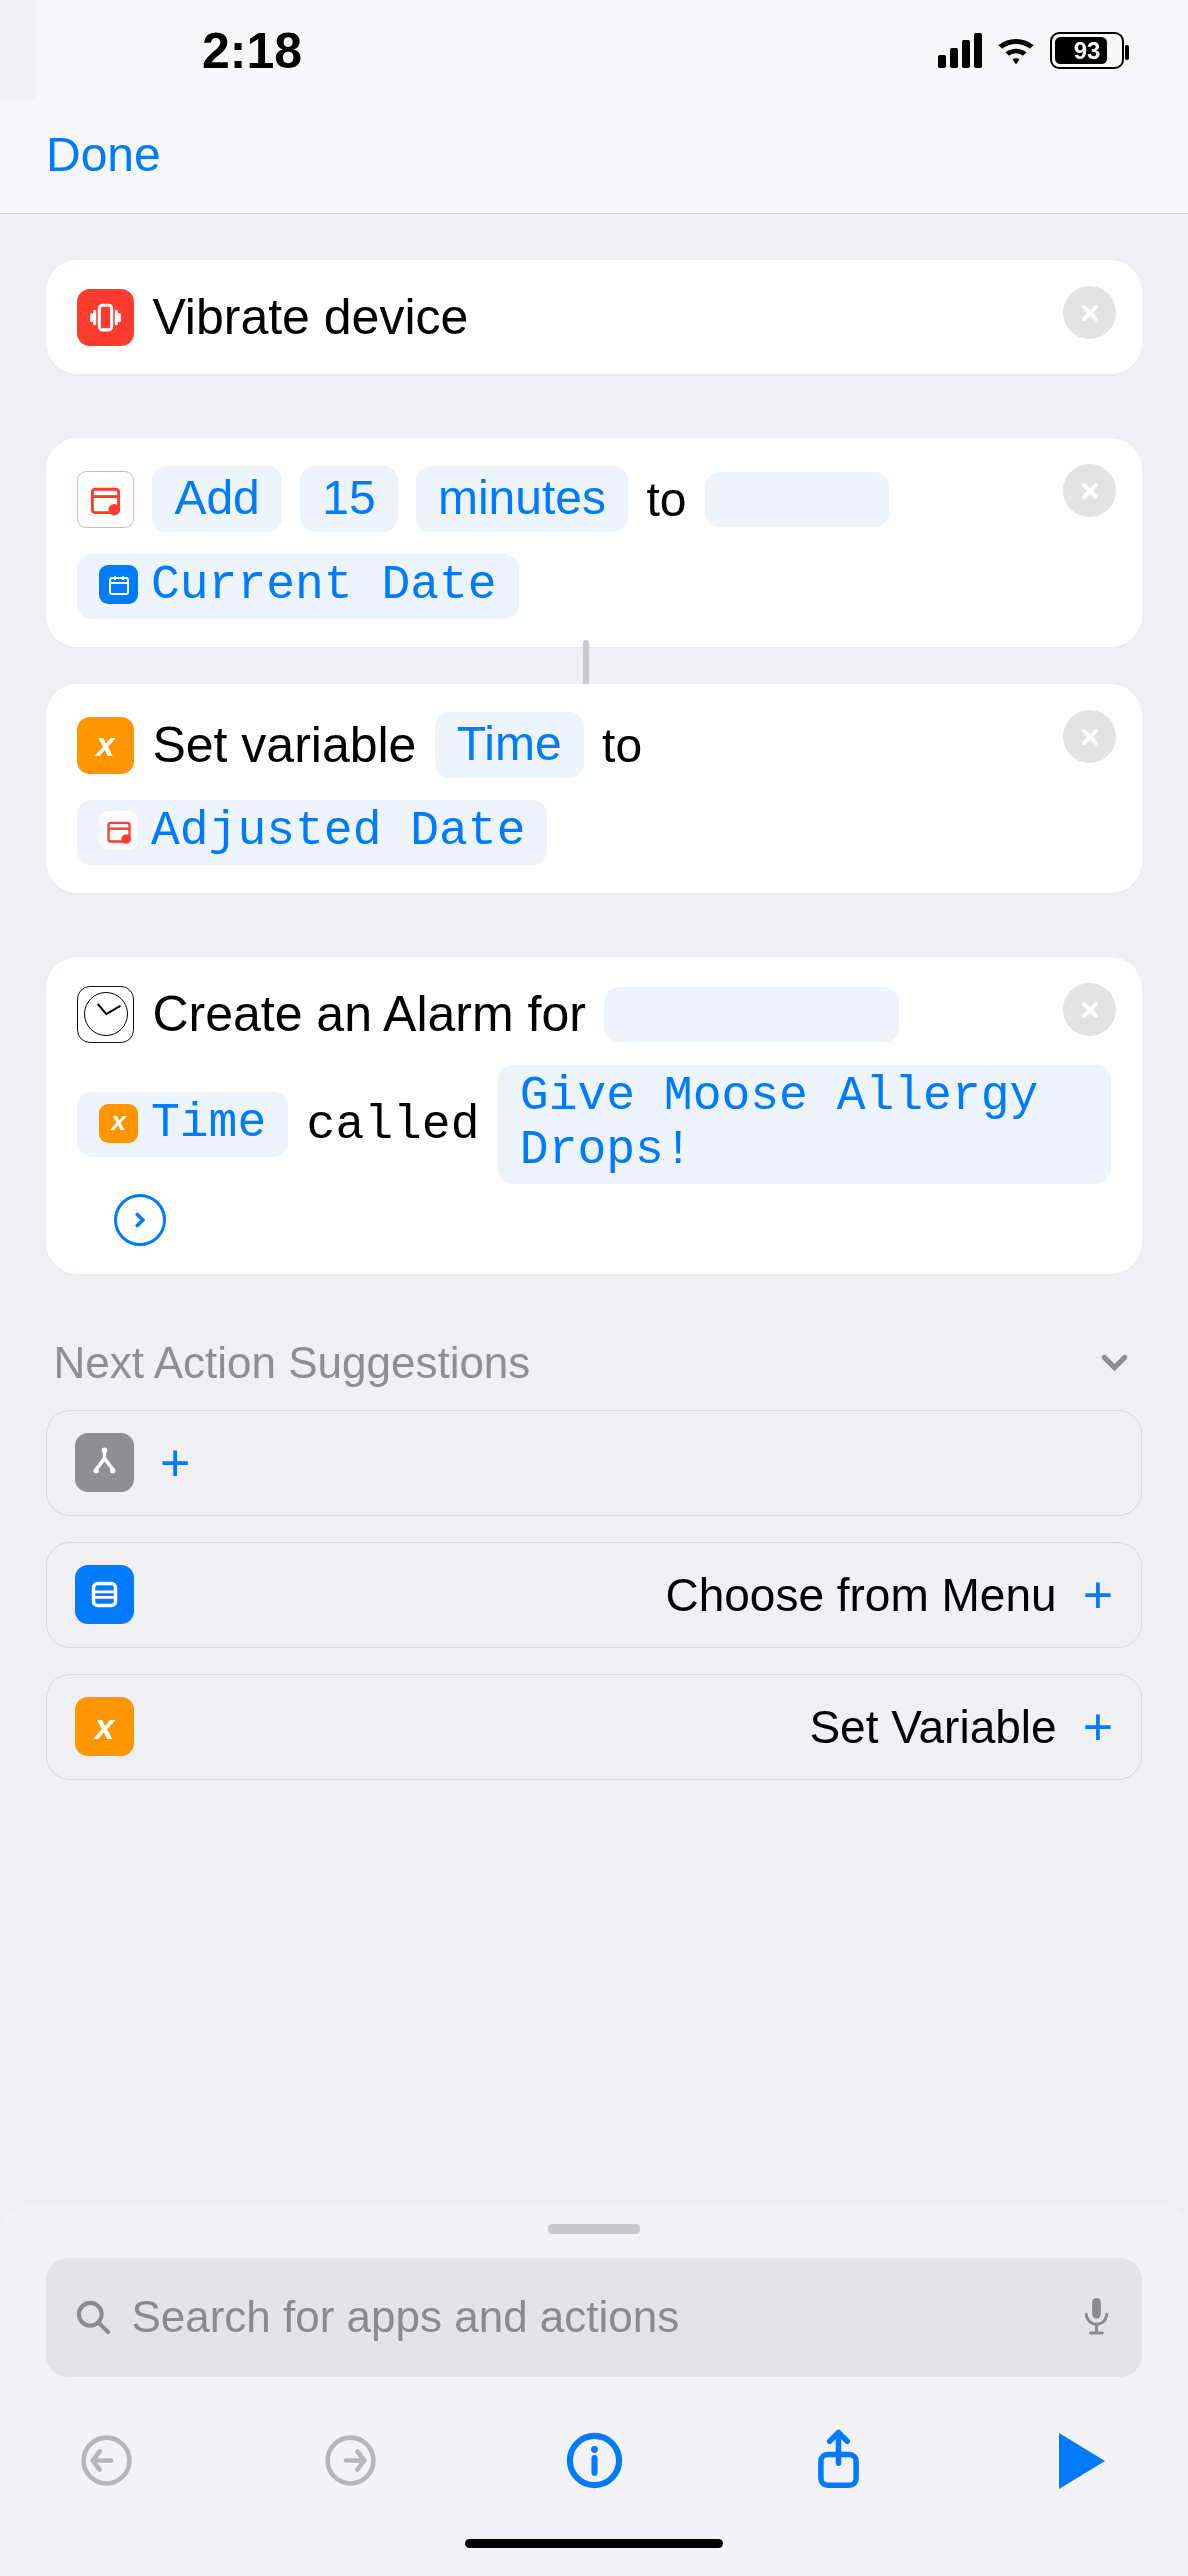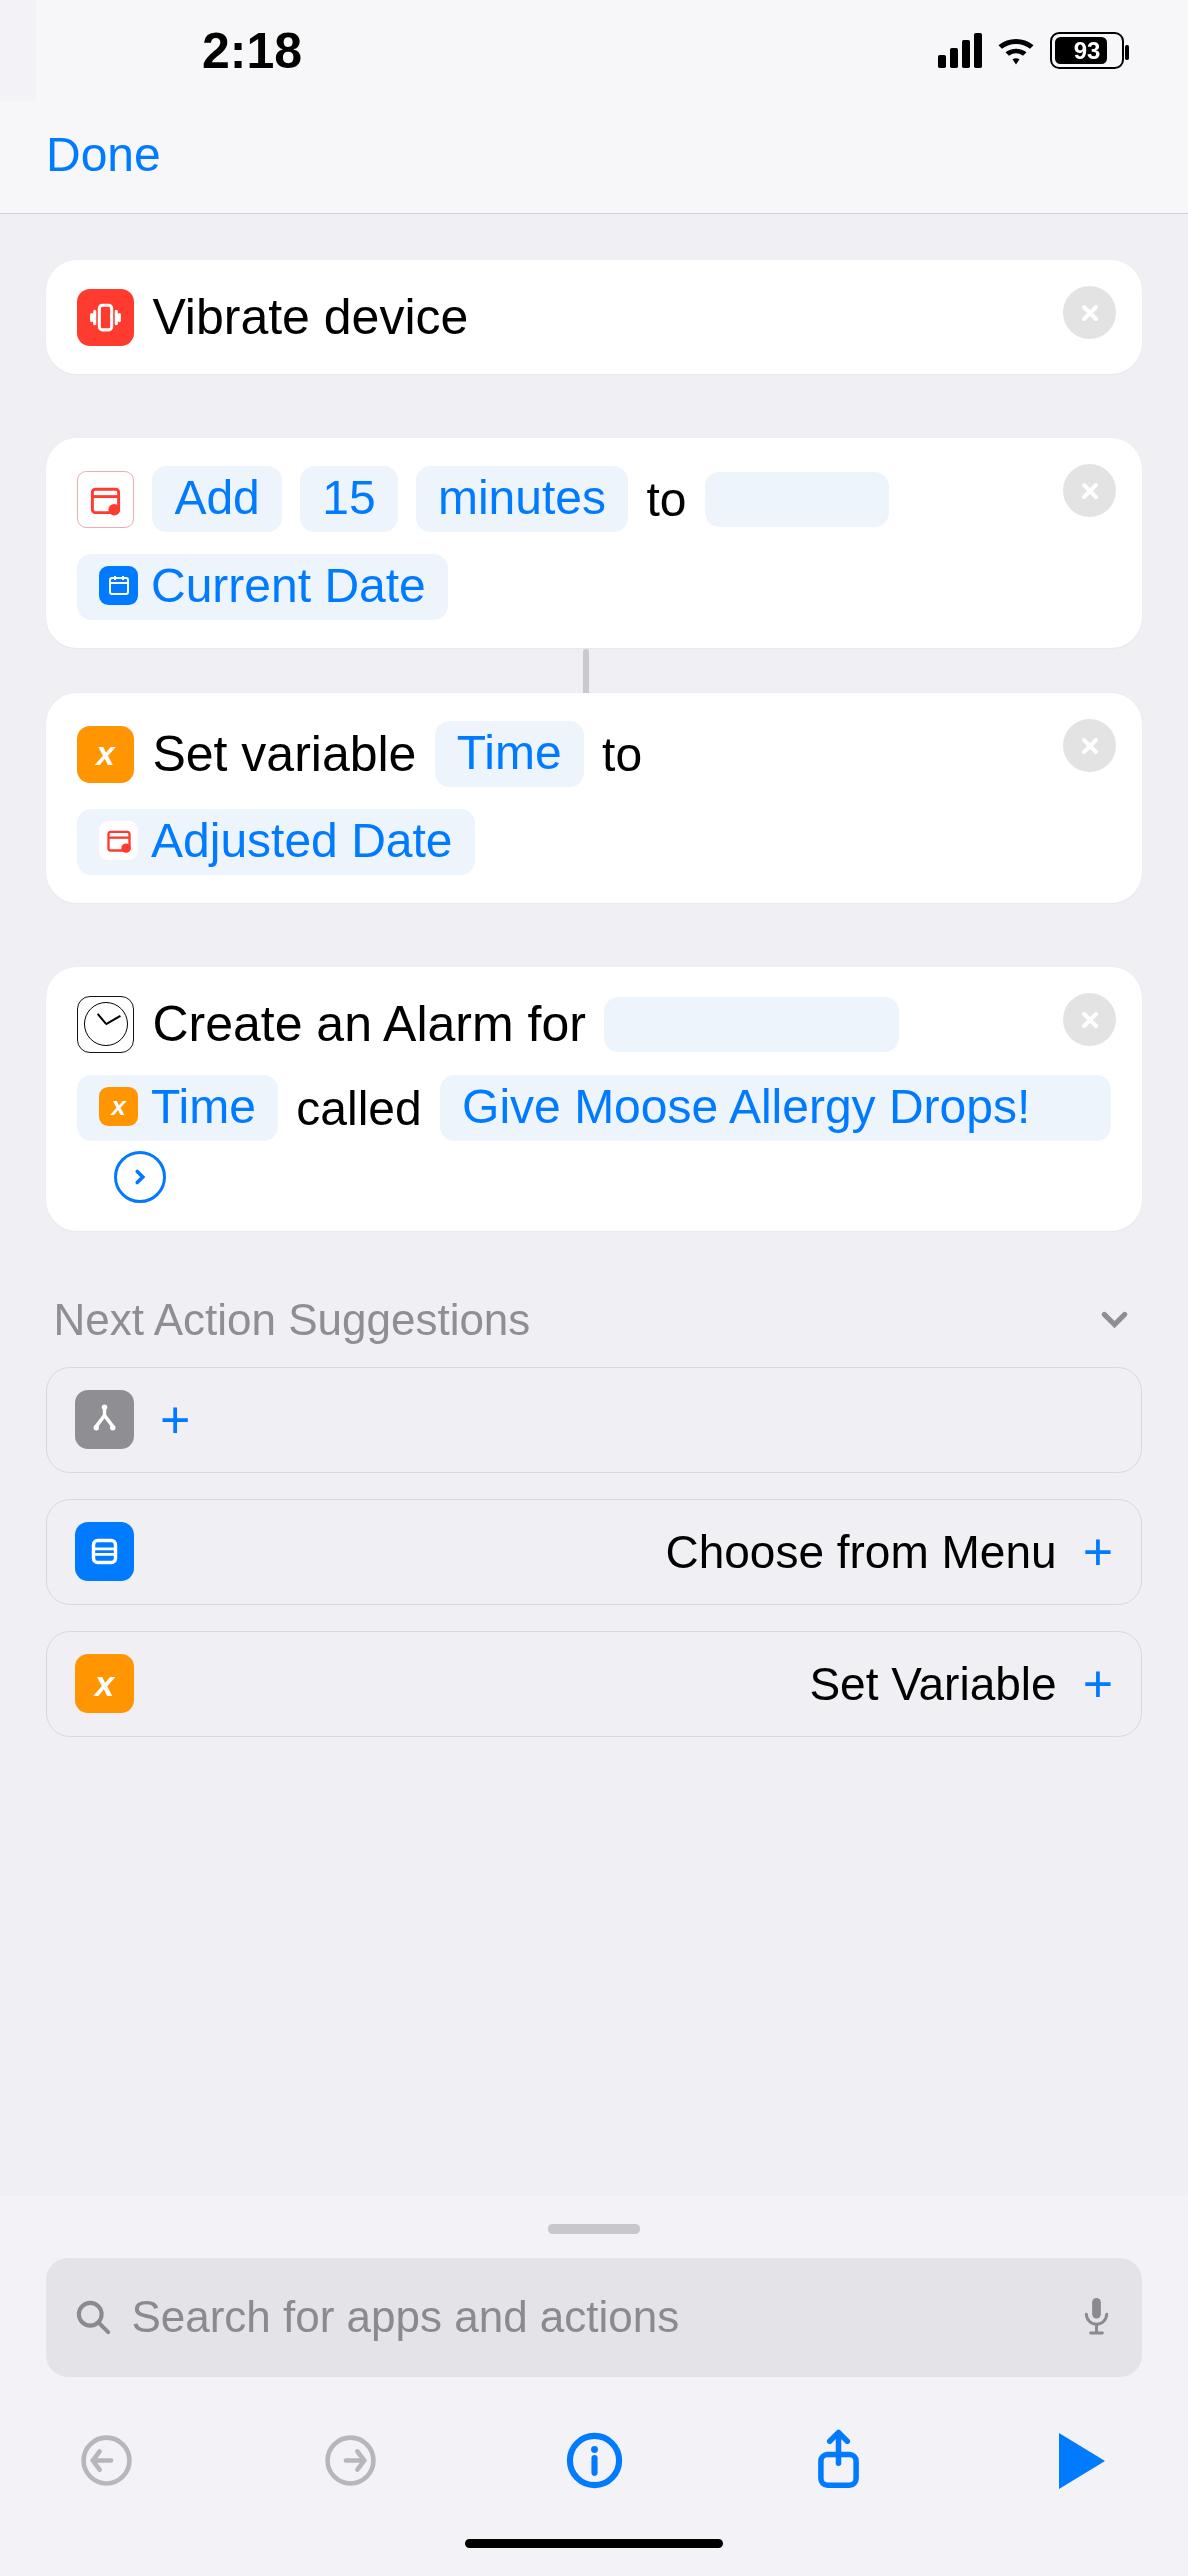--- a/index.html
+++ b/index.html
@@ -59,21 +59,21 @@
   .chevron-circle{width:46px;height:46px;border-radius:50%;background:#e3e3e8;display:flex;align-items:center;justify-content:center;}
   .done {font-size:48px; color:#007aff; font-weight:400;}
 
   
   .content { padding: 46px; background:#efeff4; }
   .card {
     background:#fff; border-radius:31px; padding:28px 31px;
     position:relative; margin-bottom:64px;
     box-shadow:0 0.9px 1.8px rgba(0,0,0,0.04);
   }
-  .card.tight-bottom{margin-bottom:8px;}
+  .card.tight-bottom{margin-bottom:0;}
   .connector{position:relative; height:37px;}
   .connector::before{content:"";position:absolute;left:49%;top:-7.4px;width:5.5px;height:52px;background:#c9c9cf;border-radius:2.8px;}
   .close-btn{
     position:absolute; top:26px; right:26px; width:53px;height:53px;
     border-radius:50%; background:#e3e3e3; display:flex;align-items:center;justify-content:center;
   }
   .action-line{display:flex;flex-wrap:wrap;align-items:center;gap:16.6px 18.4px;font-size:48px;}
   .action-icon{width:57px;height:57px;border-radius:13px;display:flex;align-items:center;justify-content:center;flex-shrink:0;}
   .ic-red{background:#ff3b30;}
   .ic-orange{background:#ff9500;}
@@ -82,21 +82,21 @@
   .ic-cal-svg{width:35px;height:35px;}
   .px-token{
     background:#eef4fc; color:#007aff; padding:3.7px 22px 7.4px; border-radius:14.7px;
     font-weight:500; display:inline-flex; align-items:center; gap:13px;
   }
   .px-token.empty{min-width:184px;min-height:55px;}
   .px-token .tk-icon{width:39px;height:39px;border-radius:9.2px;display:flex;align-items:center;justify-content:center;}
   .static-text{color:#000;}
   .big-label{font-size:50px;font-weight:400;}
 
-  .line2{margin-top:22px;}
+  .line2{margin-top:22px;font-family:Liberation Mono, monospace;}
 
   .disclosure{
     width:52px;height:52px;border:3.7px solid #007aff;border-radius:50%;
     display:inline-flex;align-items:center;justify-content:center;
     margin-left:18.4px; vertical-align:middle;
   }
 
   
   .suggestions{margin-top:28px;text-align:right;}
   .sug-header{display:flex;justify-content:space-between;align-items:center;padding:0 7.4px 22px;}

